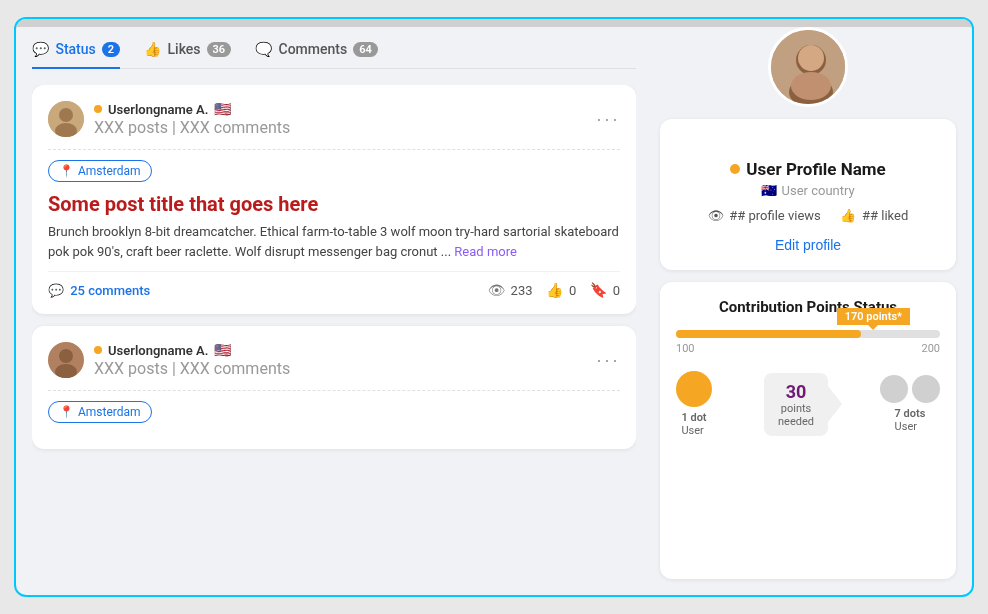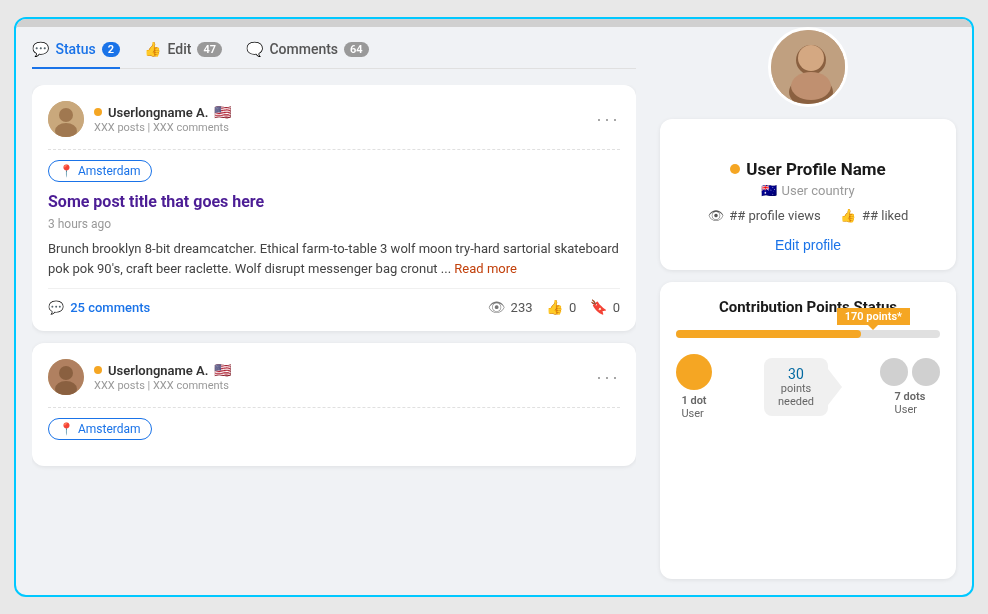--- a/index.html
+++ b/index.html
@@ -129,21 +129,21 @@
       color: #333;
     }
     .online-dot {
       width: 8px; height: 8px;
       border-radius: 50%;
       background: #f5a623;
       flex-shrink: 0;
     }
     .flag { font-size: 14px; }
     .author-meta {
-      font-size: 11px;
+      font-size: 16px;
       color: #999;
       margin-top: 1px;
     }
     .more-btn {
       background: none;
       border: none;
       cursor: pointer;
       color: #999;
       font-size: 18px;
       letter-spacing: 2px;
@@ -159,38 +159,38 @@
       gap: 4px;
       border: 1px solid #1a73e8;
       color: #1a73e8;
       border-radius: 20px;
       padding: 3px 10px;
       font-size: 12px;
       margin-bottom: 10px;
       cursor: pointer;
     }
     .post-title {
-      font-size: 16px;
+      font-size: 20px;
       font-weight: 700;
-      color: #4c1d95;
+      color: #b91c1c;
       margin-bottom: 6px;
     }
     .post-time {
       font-size: 12px;
       color: #999;
       margin-bottom: 8px;
     }
     .post-body {
       font-size: 13px;
       color: #444;
       line-height: 1.5;
       margin-bottom: 10px;
     }
     .read-more {
-      color: #c2410c;
+      color: #8b5cf6;
       cursor: pointer;
       font-size: 13px;
     }
     .post-interactions {
       display: flex;
       align-items: center;
       gap: 6px;
       font-size: 12px;
       color: #777;
       margin-bottom: 10px;
@@ -402,23 +402,23 @@
       content: '';
       position: absolute;
       right: -14px;
       top: 50%;
       transform: translateY(-50%);
       border-top: 18px solid transparent;
       border-bottom: 18px solid transparent;
       border-left: 14px solid #f0f0f0;
     }
     .arrow-points {
-      font-size: 14px;
-      font-weight: 400;
-      color: #0369a1;
+      font-size: 18px;
+      font-weight: 700;
+      color: #701a75;
     }
     .arrow-label {
       font-size: 11px;
       color: #666;
       text-align: center;
     }
     .points-distribution {
       text-align: center;
       font-size: 12px;
       color: #1a73e8;
@@ -436,22 +436,22 @@
     <div class="left-col">
 
       <div class="tabs">
         <div class="tab active">
           <span class="tab-icon">💬</span>
           <span>Status</span>
           <span class="tab-badge">2</span>
         </div>
         <div class="tab">
           <span class="tab-icon">👍</span>
-          <span>Edit</span>
-          <span class="tab-badge gray">47</span>
+          <span>Likes</span>
+          <span class="tab-badge gray">36</span>
         </div>
         <div class="tab">
           <span class="tab-icon">🗨️</span>
           <span>Comments</span>
           <span class="tab-badge gray">64</span>
         </div>
       </div>
 
       <div class="posts-list">
 
@@ -475,21 +475,20 @@
               </div>
             </div>
             <button class="more-btn">···</button>
           </div>
           <hr class="post-divider">
           <div class="post-tag">
             <span>📍</span>
             <span>Amsterdam</span>
           </div>
           <div class="post-title">Some post title that goes here</div>
-          <div class="post-time">3 hours ago</div>
           <div class="post-body">
             <span>Brunch brooklyn 8-bit dreamcatcher. Ethical farm-to-table 3 wolf moon try-hard sartorial skateboard pok pok 90's, craft beer raclette. Wolf disrupt messenger bag cronut ...</span>
             <span class="read-more">Read more</span>
           </div>
           <div class="post-footer">
             <div class="post-footer-left">
               <span>💬</span>
               <span>25 comments</span>
             </div>
             <div class="post-footer-right">
@@ -578,20 +577,24 @@
       </div>
 
       <div class="contribution-card">
         <div class="contribution-title">Contribution Points Status</div>
 
         <div class="progress-section">
           <div class="progress-tooltip">170 points*</div>
           <div class="progress-bar-bg">
             <div class="progress-bar-fill" style="width: 70%;"></div>
           </div>
+          <div class="progress-labels">
+            <span>100</span>
+            <span>200</span>
+          </div>
         </div>
 
         <div class="dot-levels">
           <div class="dot-level">
             <div class="dot-circle orange"></div>
             <div class="dot-label">
               <span class="dot-name">1 dot</span>
               <span>User</span>
             </div>
           </div>

